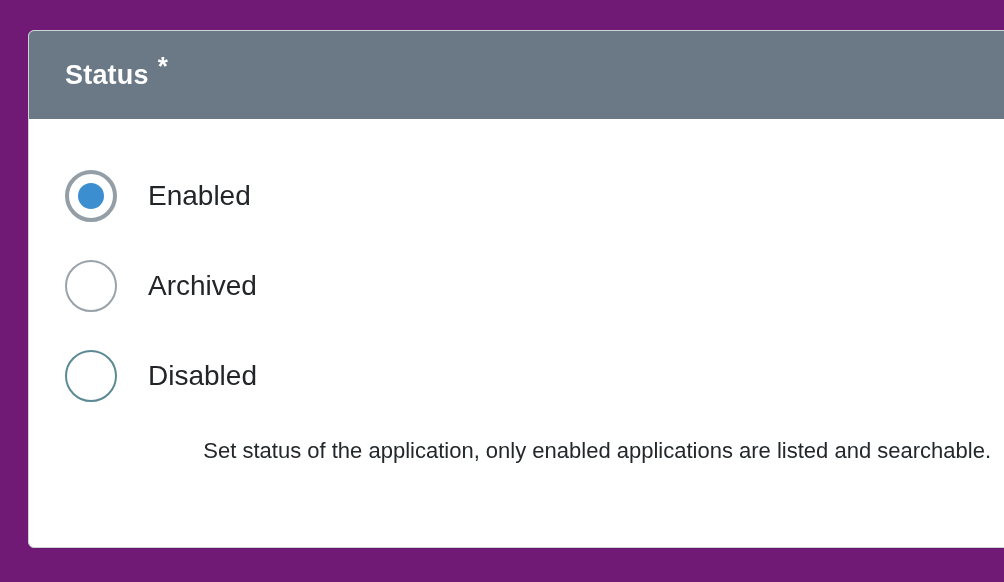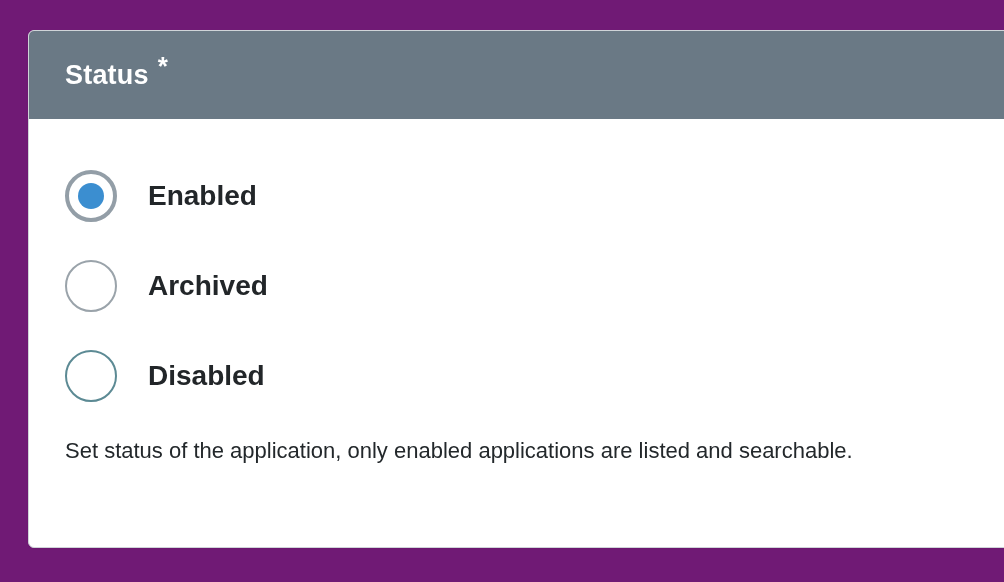--- a/index.html
+++ b/index.html
@@ -90,27 +90,27 @@
     width: 26px;
     height: 26px;
     border-radius: 50%;
     background: #3b8ed0;
   }
   .radio-label {
     margin-left: 31px;
     font-size: 28px;
     color: #222629;
     line-height: 1;
-    font-weight: bold;
   }
   .help-text {
     font-size: 22px;
     color: #23282b;
     margin-top: 16px;
     line-height: 1.3;
+    text-align: right;
   }
 </style>
 </head>
 <body>
 
 <div class="page">
   <div class="card">
 
     <div class="card-header">
       <span class="card-title">Status</span>

